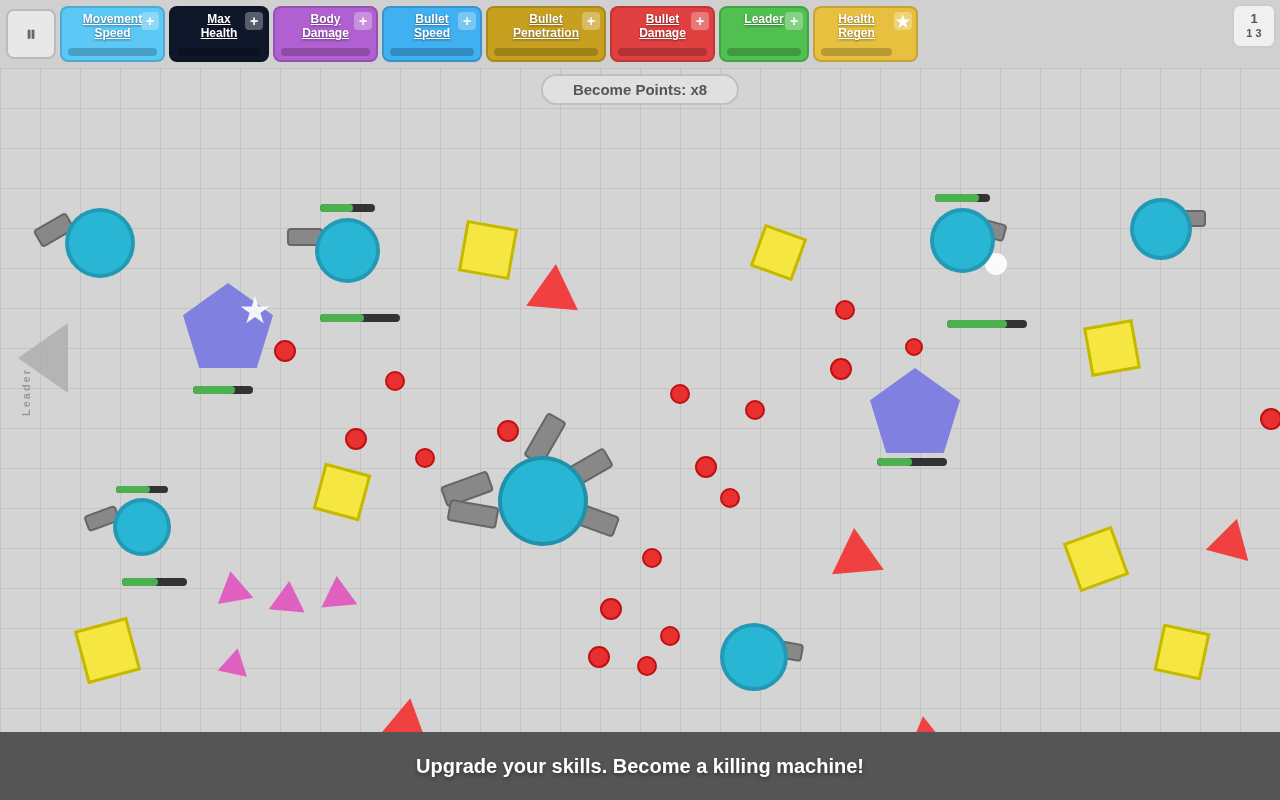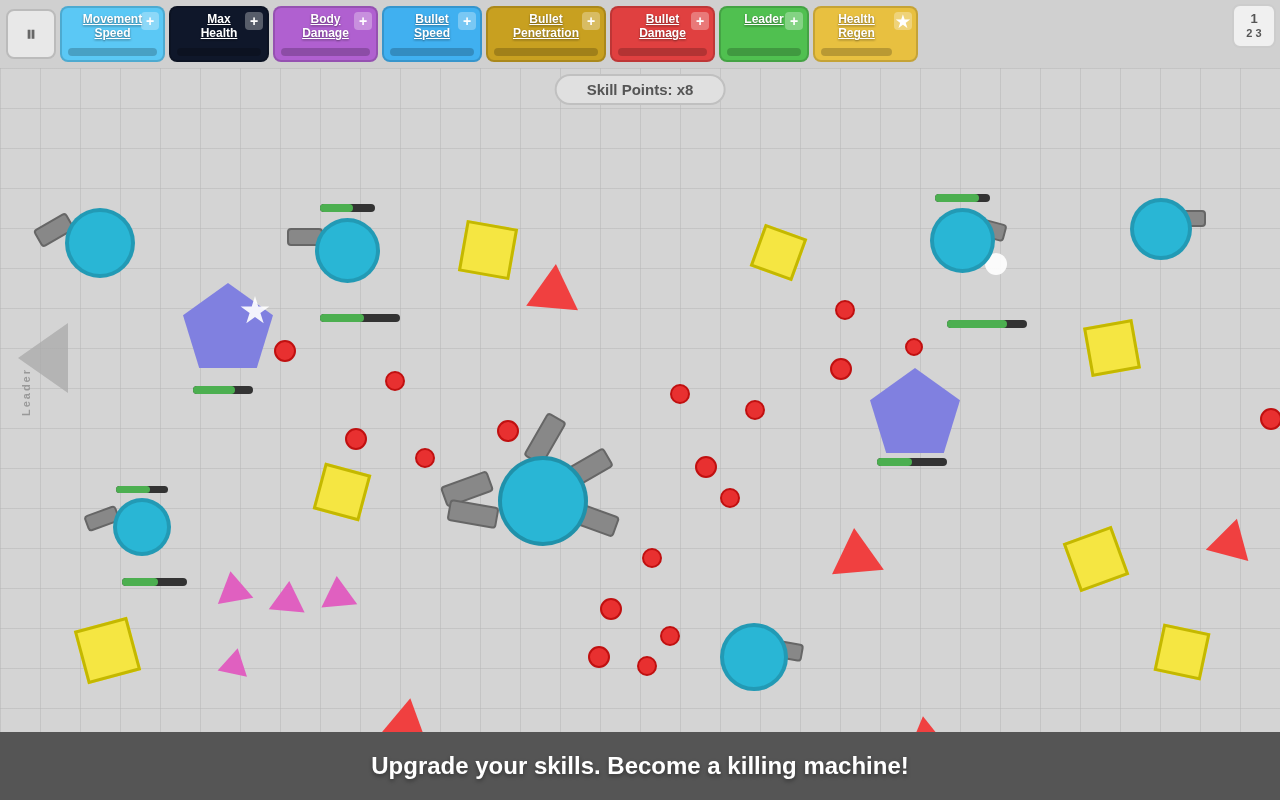--- a/index.html
+++ b/index.html
@@ -78,21 +78,21 @@
       background-size: 40px 40px;
     }
 
     
     #bottom-banner {
       position: absolute; bottom: 0; left: 0; width: 1280px; height: 68px;
       background: #555; display: flex; align-items: center; justify-content: center;
       z-index: 100;
     }
     #bottom-banner .banner-text {
-      font-size: 24px; font-weight: bold; color: #fff;
+      font-size: 20px; font-weight: bold; color: #fff;
       text-shadow: 0 2px 4px rgba(0,0,0,0.4);
     }
 
     
     #leader-arrow {
       position: absolute; left: 20px; top: 50%; transform: translateY(-50%);
       z-index: 50;
     }
   </style>
 </head>
@@ -161,26 +161,26 @@
 
   <div class="skill-btn" style="background:#e8c040; min-width:105px; padding-right: 24px;">
     <span class="skill-label">Health<br>Regen</span>
     <div class="skill-plus" style="font-size:16px;">★</div>
     <div class="skill-bar">
         <div class="skill-bar-fill" style="width:0%"></div>
       </div>
   </div>
 
   <div class="level-badge">
-    <span style="font-size:13px; color:#555; text-align:center; line-height:1.1;">1<br><span style="font-size:11px;">2 3</span></span>
+    <span style="font-size:13px; color:#555; text-align:center; line-height:1.1;">1<br><span style="font-size:11px;">1 3</span></span>
   </div>
 </div>
 
 <div id="skill-points-bar">
-  <span>Skill Points: x8</span>
+  <span>Become Points: x8</span>
 </div>
 
 <div id="game-area">
 
   <div id="leader-arrow" style="position:absolute; left:18px; top:290px;">
     <div style="width:0;height:0;border-top:35px solid transparent;border-bottom:35px solid transparent;border-right:50px solid rgba(170,170,170,0.75);"></div>
   </div>
   <div style="position:absolute;left:20px;top:300px;writing-mode:vertical-rl;transform:rotate(180deg);font-size:11px;color:#999;font-weight:bold;letter-spacing:2px;">Leader</div>
 
   <div style="position:absolute;left:65px;top:140px;">

